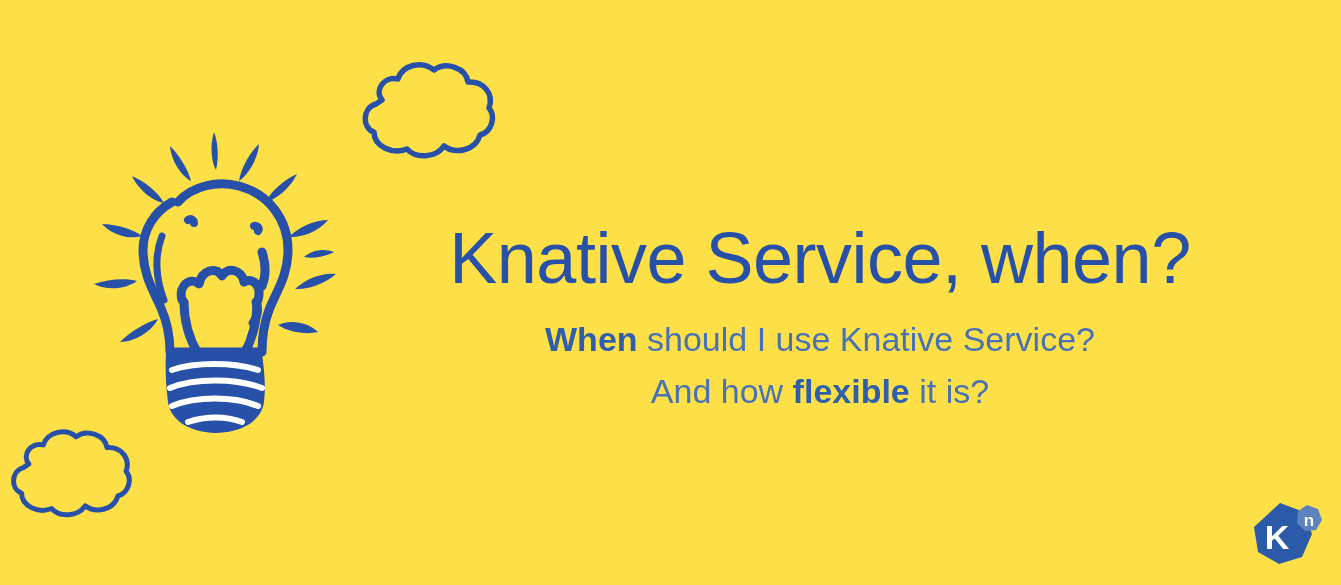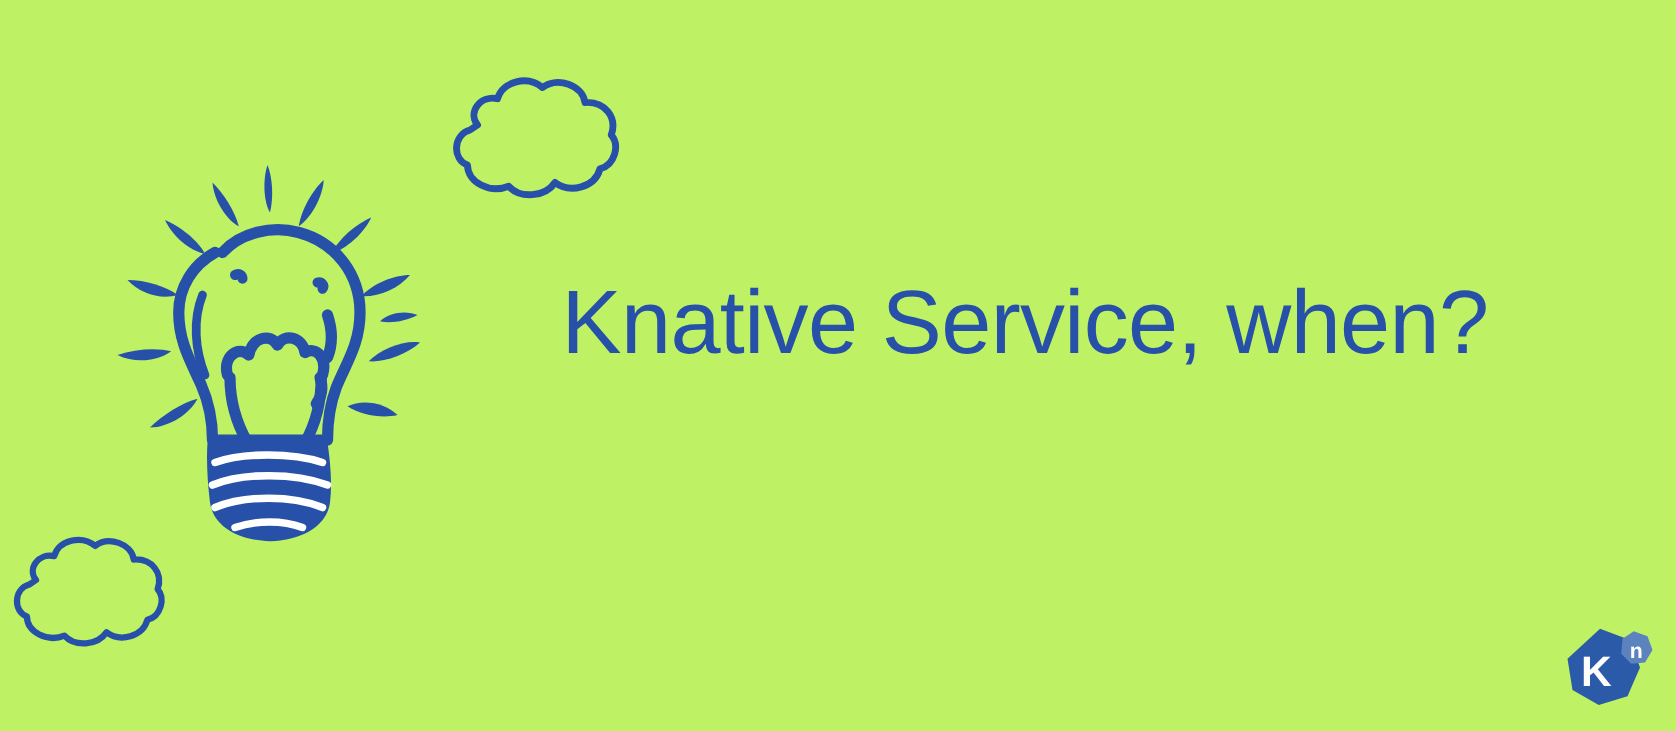--- a/index.html
+++ b/index.html
@@ -8,21 +8,21 @@
     padding: 0;
     background: #ffffff;
   }
   body {
     font-family: "Liberation Sans", sans-serif;
   }
   #slide {
     position: relative;
     width: 1341px;
     height: 585px;
-    background: #bef264;
+    background: #fde047;
     overflow: hidden;
   }
 
   
   .art {
     position: absolute;
     pointer-events: none;
   }
   #cloud-top {
     left: 344px;
@@ -148,20 +148,28 @@
         <path d="M104,264 C128,254 170,254 196,264"></path>
         <path d="M106,282 C130,272 168,272 192,282"></path>
         <path d="M122,298 C140,292 160,292 176,298"></path>
       </g>
     </g>
   </svg>
 
   <div id="text-block">
     <div id="page-title">Knative Service, when?</div>
 
+    <div id="subtitle-block">
+      <div class="subtitle-line">
+        <span class="subtitle-strong">When</span><span> should I use Knative Service?</span>
+      </div>
+      <div class="subtitle-line">
+        <span>And how </span><span class="subtitle-strong">flexible</span><span> it is?</span>
+      </div>
+    </div>
   </div>
 
   <svg id="knative-logo" viewBox="0 0 80 72" aria-hidden="true">
 
     <path d="M34,3 L58,12 L66,34 L56,57 L33,64 L12,52 L8,27 Z" fill="#2B5BA8"></path>
 
     <text x="31" y="49" text-anchor="middle" font-family="'Liberation Sans', sans-serif" font-size="34" font-weight="700" fill="#ffffff">K</text>
 
     <path d="M61,5 L72,9 L76,20 L70,30 L59,31 L51,23 L52,11 Z" fill="#5C83BE"></path>
 

